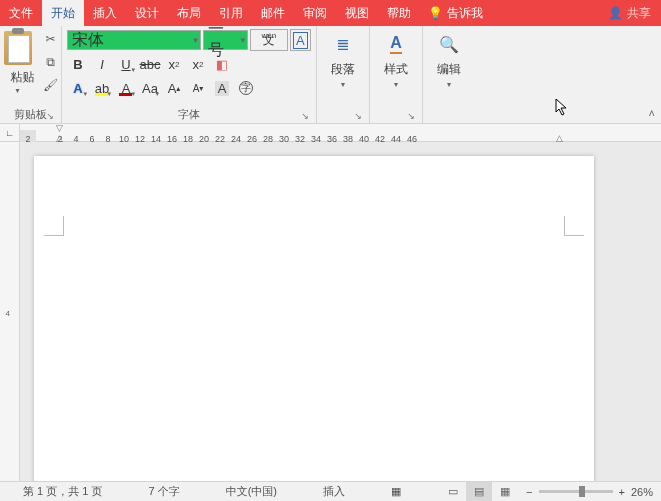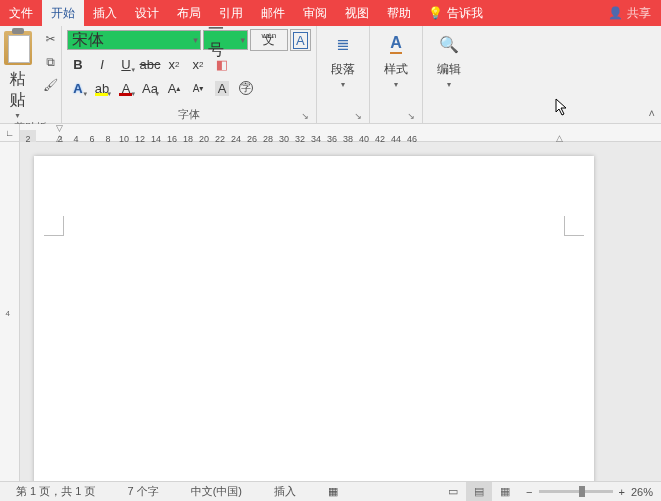--- a/index.html
+++ b/index.html
@@ -18,21 +18,21 @@
 .group-label { font-size: 11px; color: #5a5a5a; height: 15px; display: flex; align-items: center; justify-content: center; width: 100%; position: relative; }
 .dlglaunch { position: absolute; right: 0; bottom: 0; width: 12px; height: 12px; color: #777; font-size: 9px; }
 .btn { display: inline-flex; align-items: center; justify-content: center; cursor: pointer; }
 
 
 .clip-body { display: flex; gap: 4px; align-items: flex-start; }
 .paste-big { display: flex; flex-direction: column; align-items: center; width: 36px; }
 .paste-icon { width: 28px; height: 34px; background: linear-gradient(#d9b26a,#c99a4a); border-radius: 2px; position: relative; margin-top: 2px; }
 .paste-icon::before { content: ""; position: absolute; top: 4px; left: 4px; width: 20px; height: 26px; background: #fff; border: 1px solid #bbb; }
 .paste-icon::after { content:""; position:absolute; top:-3px; left:8px; width:12px; height:6px; background:#888; border-radius:2px;}
-.paste-lbl { font-size: 16px; color: #404040; margin-top: 4px; margin-left: 10px; }
+.paste-lbl { font-size: 12px; color: #404040; margin-top: 4px; margin-left: 10px; }
 .clip-side { display: flex; flex-direction: column; gap: 3px; }
 .smbtn { width: 22px; height: 20px; border: 1px solid transparent; font-size: 12px; color: #555; }
 
 
 .font-body { display: flex; flex-direction: column; gap: 2px; width: 244px; }
 .font-row { display: flex; gap: 2px; align-items: center; }
 .combo { height: 20px; border: 1px solid #ababab; background: #22c55e; font-size: 16px; display: flex; align-items: center; padding: 0 14px 0 4px; position: relative; color: #333; }
 .combo::after { content: "▾"; position: absolute; right: 2px; font-size: 9px; color: #666; }
 .fname { width: 138px; }
 .fsize { width: 46px; }
@@ -68,21 +68,21 @@
 .page { width: 560px; height: 800px; background: #fff; box-shadow: 0 0 4px rgba(0,0,0,.25); position: relative; }
 .page .mk { position: absolute; width: 20px; height: 20px; border-color: #bcbcbc; }
 .mk.tl { top: 60px; left: 10px; border-bottom: 1px solid #bcbcbc; border-right: 1px solid #bcbcbc; }
 .mk.tr { top: 60px; right: 10px; border-bottom: 1px solid #bcbcbc; border-left: 1px solid #bcbcbc; }
 
 
 .cursor-arrow { position: absolute; top: 98px; left: 555px; pointer-events: none; }
 
 
 .status { position: absolute; bottom: 0; left: 0; right: 0; height: 20px; background: #f1f1f1; border-top: 1px solid #d4d4d4; display: flex; align-items: center; font-size: 11px; color: #505050; }
-.status .cell { padding: 0 16px; }
+.status .cell { padding: 0 23px; }
 .status .views { margin-left: auto; display: flex; align-items: center; gap: 0; }
 .status .vbtn { width: 26px; height: 20px; display: flex; align-items: center; justify-content: center; color: #666; cursor: pointer; }
 .status .vbtn.active { background: #d8d8d8; }
 .zoom { display: flex; align-items: center; gap: 6px; padding: 0 8px; }
 .zoom .track { width: 74px; height: 3px; background: #c4c4c4; position: relative; }
 .zoom .thumb { position: absolute; top: -4px; left: 40px; width: 6px; height: 11px; background: #888; }
 </style>
 </head>
 <body>
 

